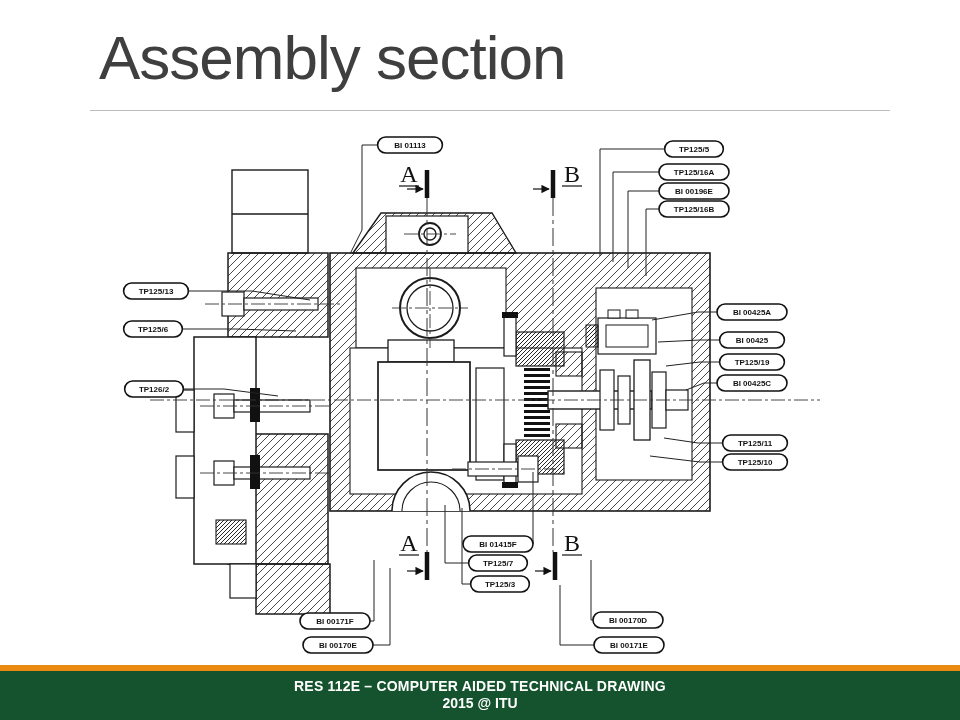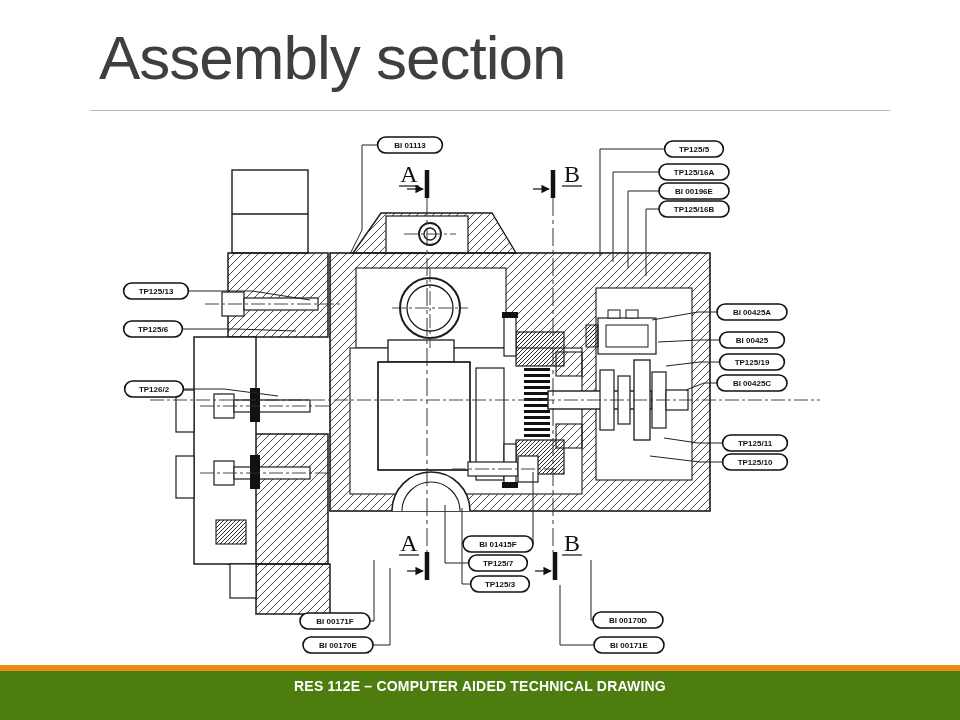--- a/index.html
+++ b/index.html
@@ -282,15 +282,16 @@
       </g>
       <g>
         <text x="572" y="551" class="marker-text">B</text>
         <line x1="562" y1="555" x2="582" y2="555" class="marker-underline"></line>
         <line x1="555" y1="552" x2="555" y2="580" class="marker-bar"></line>
         <line x1="535" y1="571" x2="551" y2="571" class="marker-arrow" marker-end="url(#arrowhead)"></line>
       </g>
     </g>
 </svg>
 
-<footer style="background: #4d7c0f; border-top-color: rgb(234, 138, 16);">
+<footer style="background: #14532d; border-top-color: rgb(234, 138, 16);">
   <div class="footer-line1">RES 112E – COMPUTER AIDED TECHNICAL DRAWING</div>
+  <div class="footer-line2">2015 @ ITU</div>
 </footer>
 
 </body></html>

